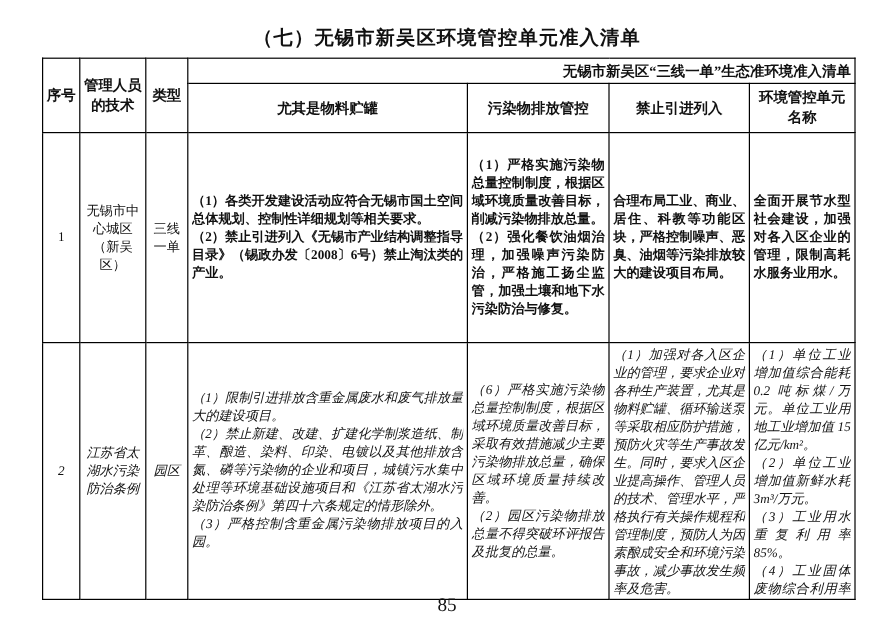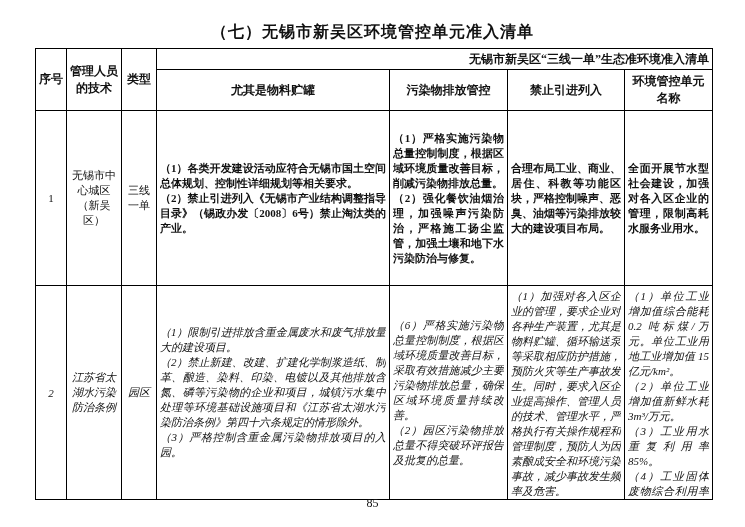--- a/index.html
+++ b/index.html
@@ -36,21 +36,21 @@
   th.h-left  { font-size:12px; font-weight:bold; text-align:center; }
   td.c-center { text-align:center; font-size:11px; }
   td.c-text   { text-align:justify; font-size:11px; line-height:15px; }
   .cellbox { white-space:pre-line; overflow:hidden; }
   tr.r1 td { height:172px; }
   tr.r2 td { height:211px;font-style:italic; }
   tr.r1 .cellbox { max-height:168px;font-weight:bold; }
   tr.r2 .cellbox { max-height:207px; }
   .page-number {
     position:absolute; left:0; top:496px; width:745px;
-    text-align:center; font-size:12px;
+    text-align:center; font-size:16px;
   }
 </style>
 </head>
 <body>
 
 <div class="page">
 
   <h1 class="doc-title">（七）无锡市新吴区环境管控单元准入清单</h1>
 
   <table class="grid">

